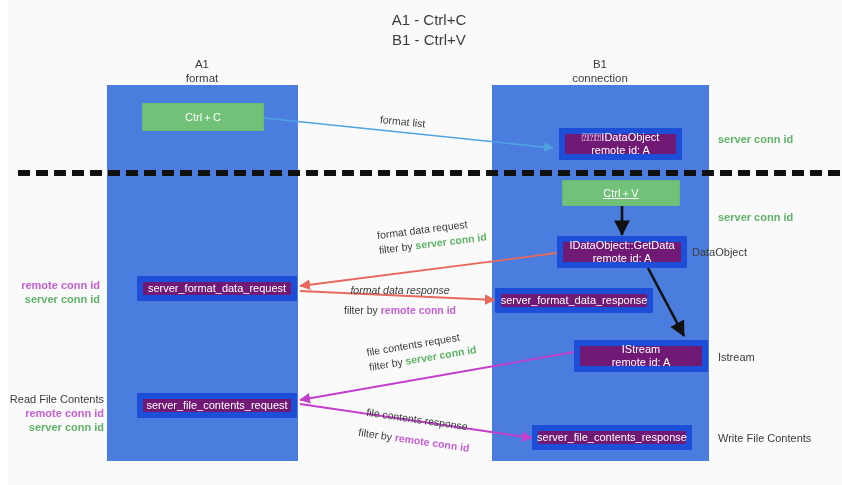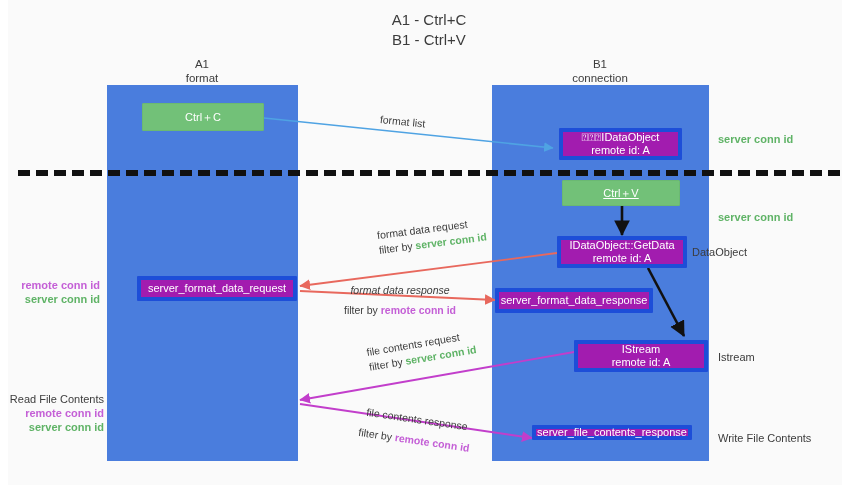--- a/index.html
+++ b/index.html
@@ -48,22 +48,22 @@
     align-items: center;
     justify-content: center;
     color: #ffffff;
     font-size: 11px;
     line-height: 13px;
     text-align: center;
     border-radius: 1px;
     white-space: pre-line;
   }
   .node.orange {
-    background: #a21caf;
-    border: 4px solid #1d4ed8;
+    background: #701a75;
+    border: 6px solid #1d4ed8;
   }
   .node.green {
     background: #72c178;
     border: 1px solid #6bb972;
   }
   .side-label {
     position: absolute;
     font-size: 11px;
     line-height: 14px;
     color: #3c3c3c;
@@ -157,22 +157,23 @@
   <div class="node orange" style="left:549px; top:236px; width:130px; height:32px;">IDataObject::GetData
 remote id: A</div>
 
   <div class="node orange" style="left:129px; top:276px; width:160px; height:25px;">server_format_data_request</div>
 
   <div class="node orange" style="left:487px; top:288px; width:158px; height:25px;">server_format_data_response</div>
 
   <div class="node orange" style="left:566px; top:340px; width:134px; height:32px;">IStream
 remote id: A</div>
 
-
-  <div class="node orange" style="left:524px; top:425px; width:160px; height:15px;">server_file_contents_response</div>
+  <div class="node orange" style="left:129px; top:393px; width:160px; height:25px;">server_file_contents_request</div>
+
+  <div class="node orange" style="left:524px; top:425px; width:160px; height:25px;">server_file_contents_response</div>
 
   <div class="dash-line" style="left:10px; top:170px; width:822px;"></div>
 
   <div class="edge-label" style="left:372px; top:112px; transform: rotate(5.8deg); transform-origin: left center;">format list</div>
 
   <div class="edge-label" style="left:370px; top:228px; transform: rotate(-7.2deg); transform-origin: left center;">
     <div>format data request</div>
     <div><span>filter by </span><span class="g">server conn id</span></div>
   </div>
 

